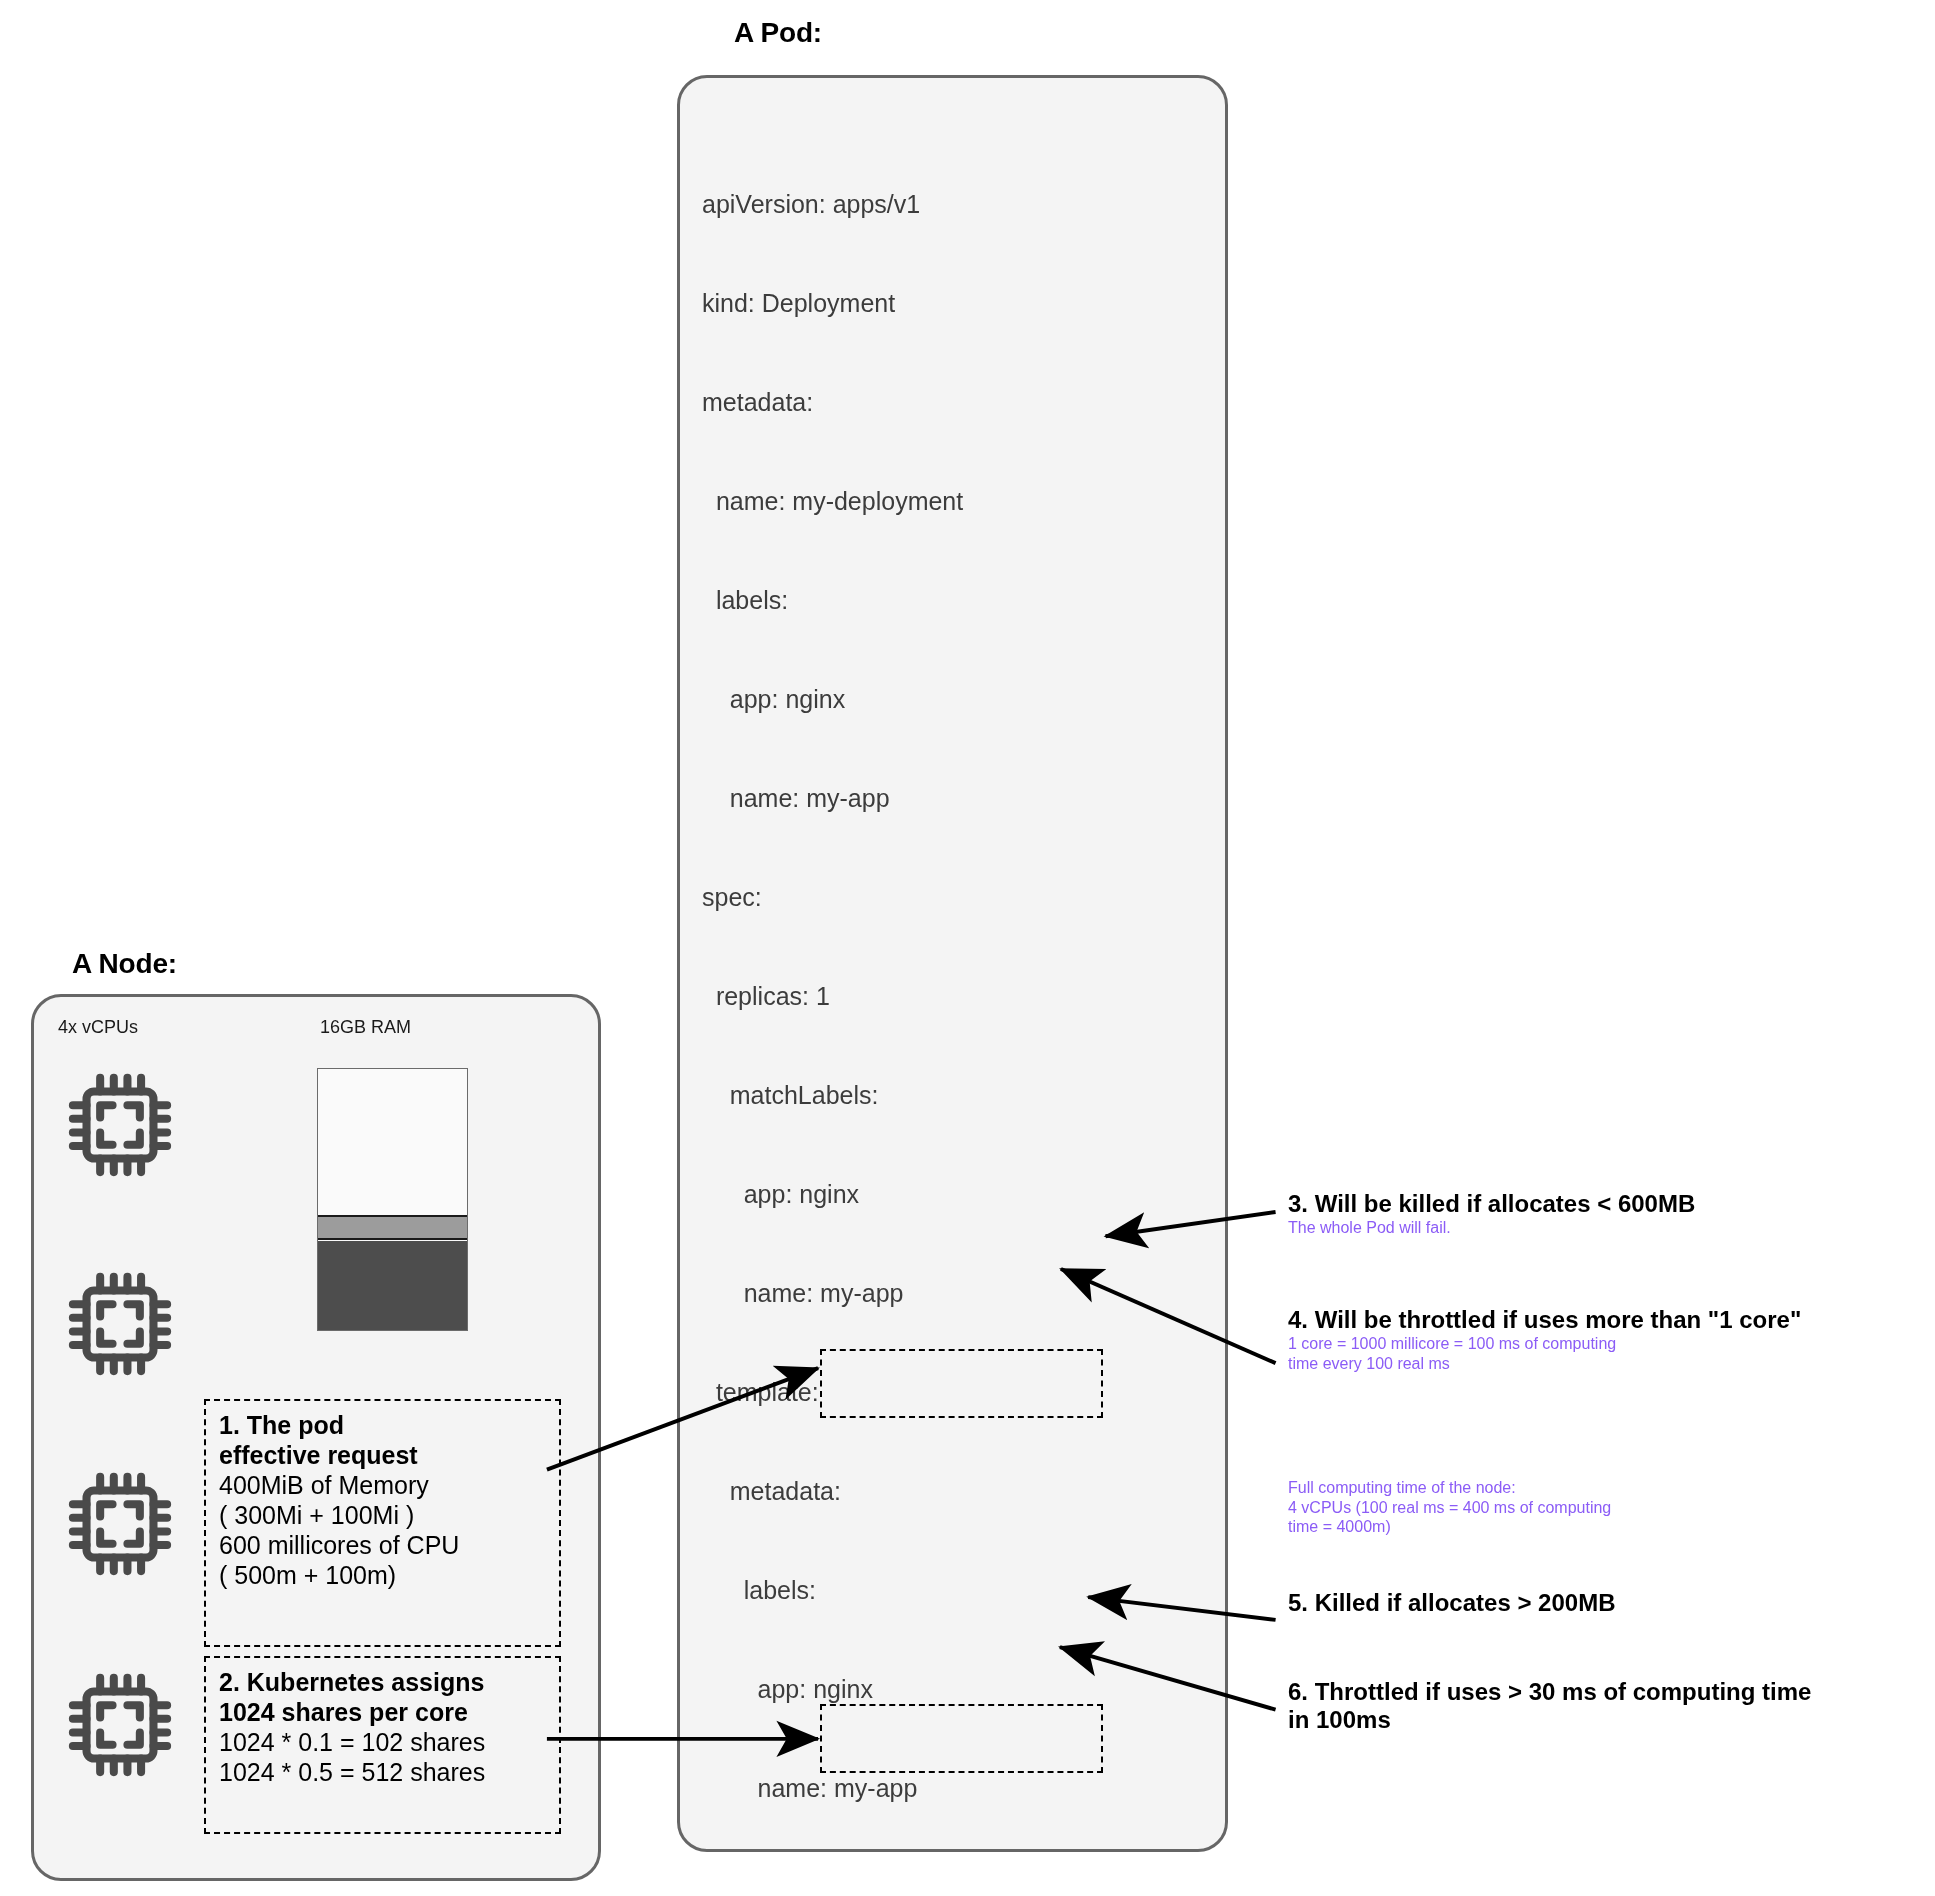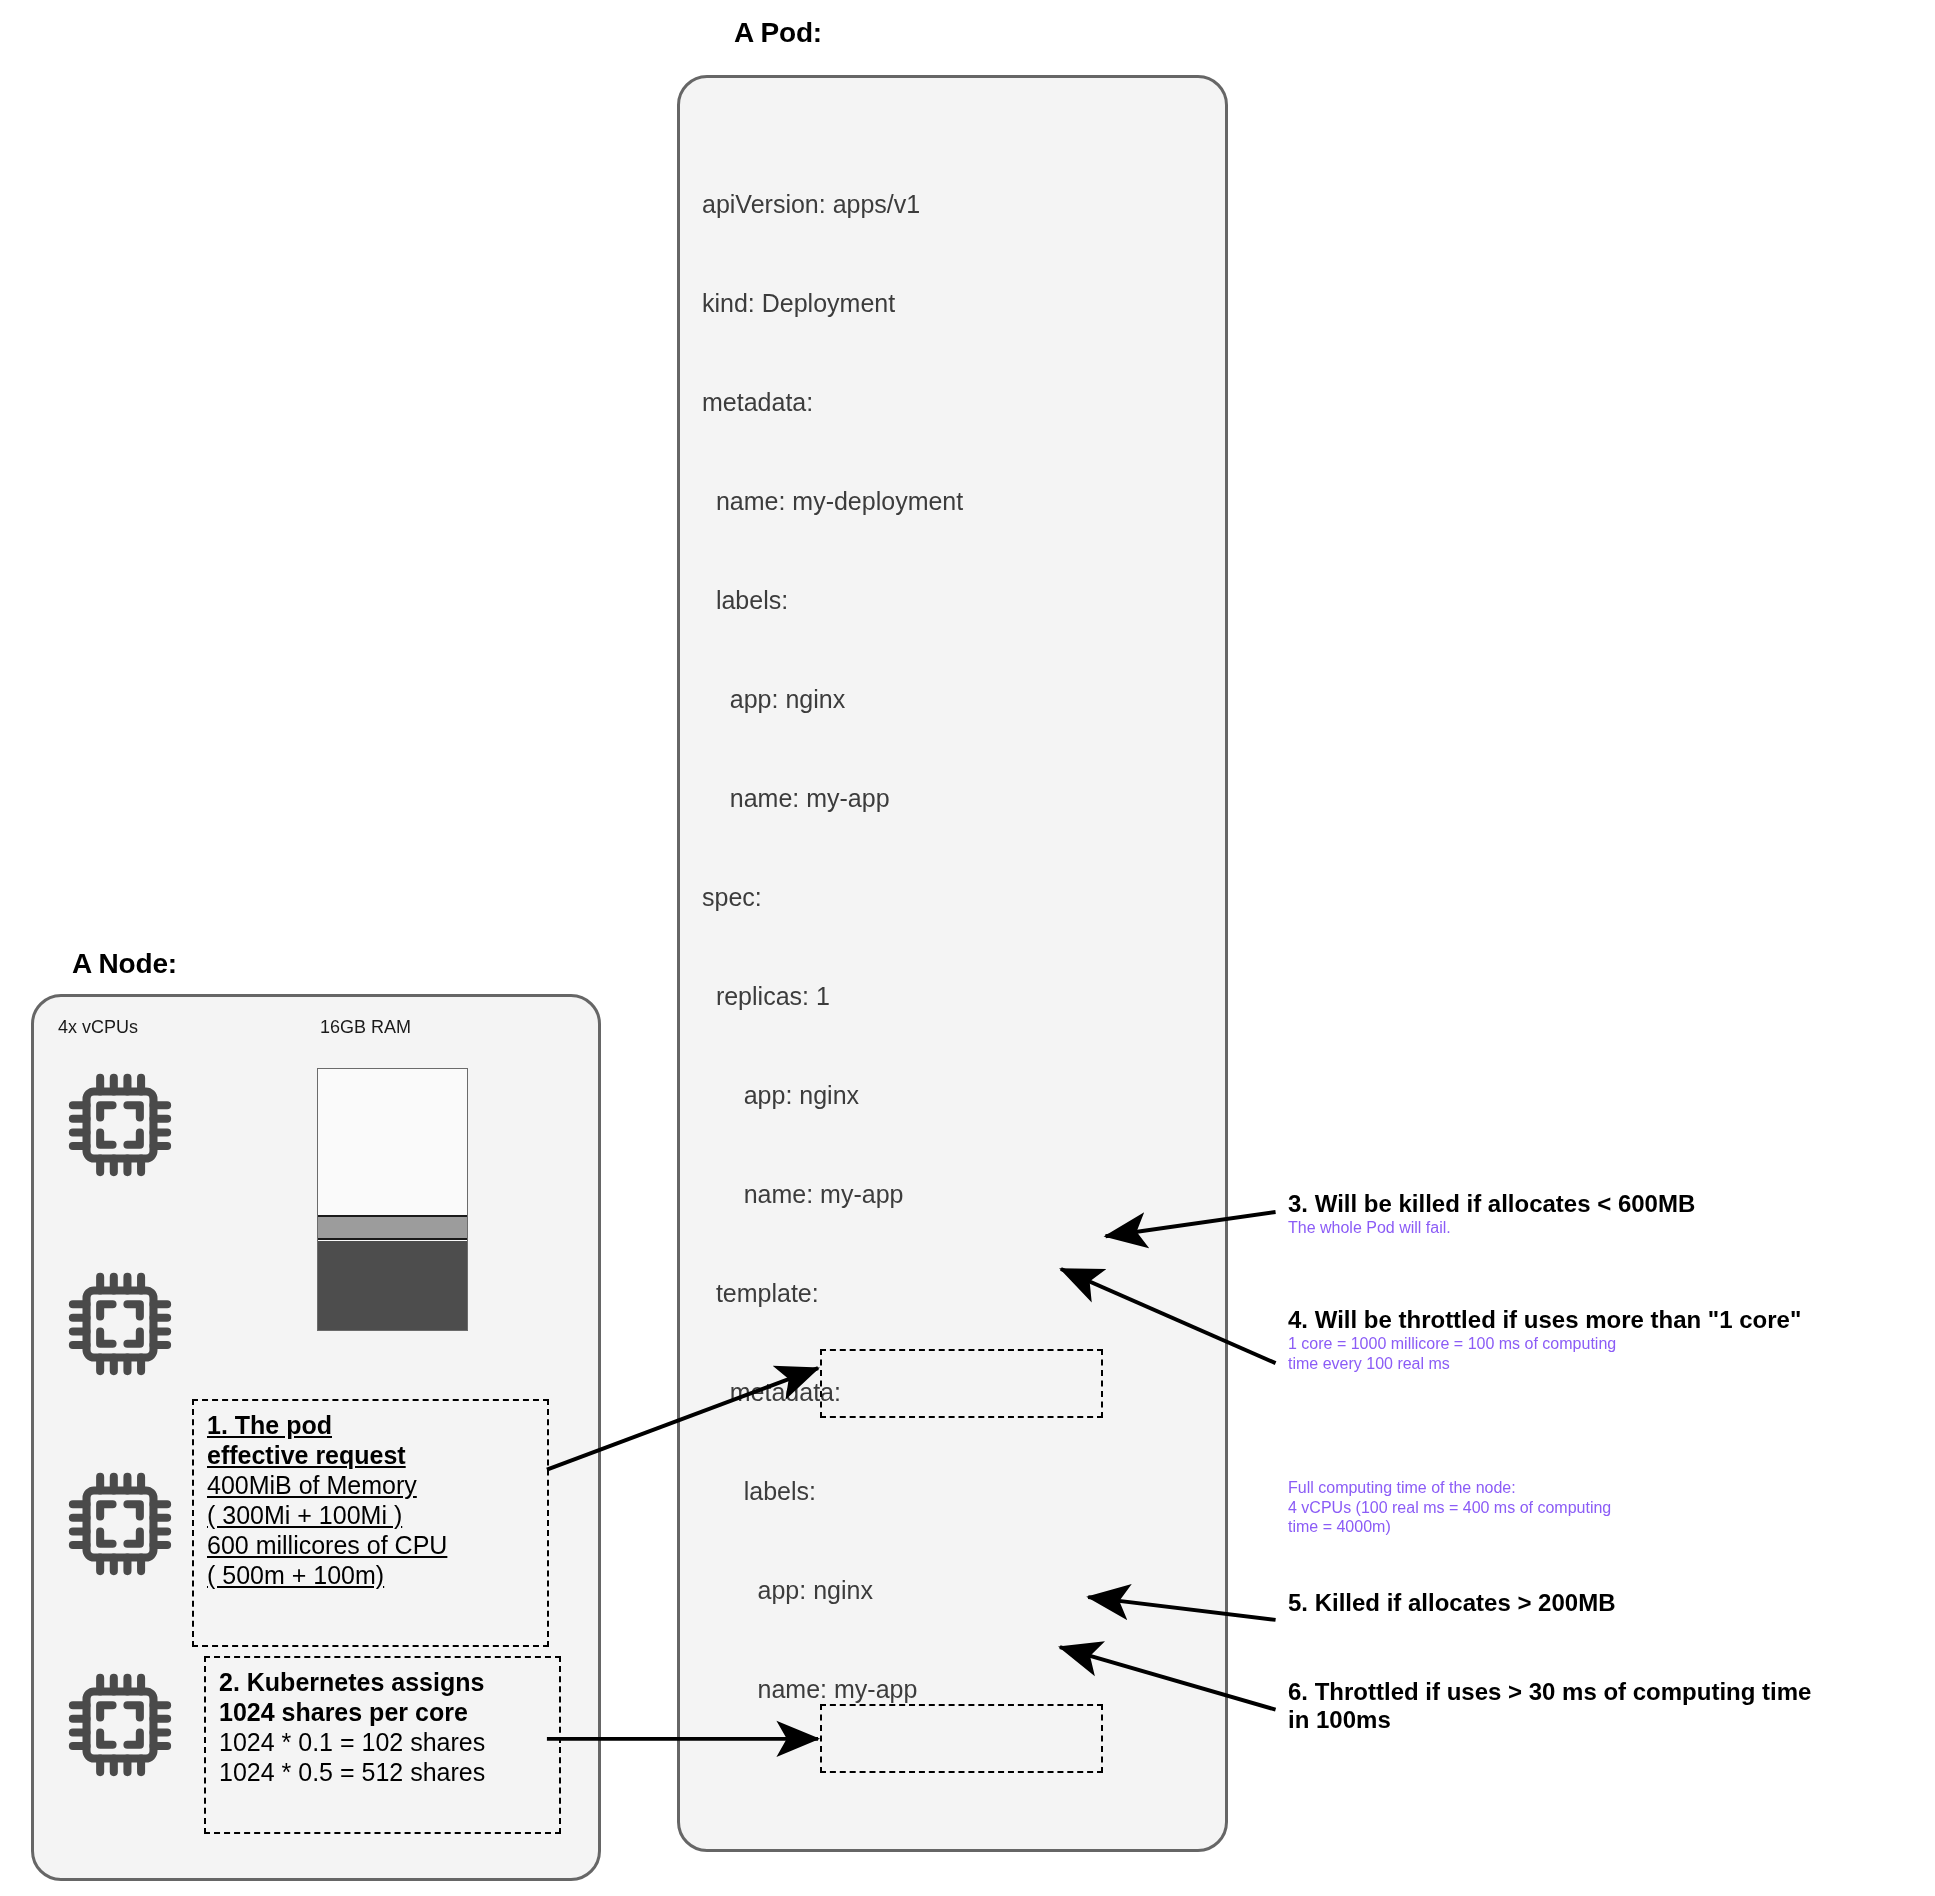--- a/index.html
+++ b/index.html
@@ -184,21 +184,21 @@
       <path d="M77 34 h11 M77 45 h11 M77 56 h11 M77 67 h11"></path>
     </g>
   </svg>
 </div>
 
 <div class="ram-bar abs" style="left:317px; top:1068px; width:151px; height:263px;">
   <div class="ram-seg-mid" style="top:146px; height:25px;"></div>
   <div class="ram-seg-bot" style="height:89px;"></div>
 </div>
 
-<div class="dashed-box abs" style="left:192px; top:1399px; width:357px; height:248px;text-decoration:underline;">
+<div class="dashed-box abs" style="left:204px; top:1399px; width:357px; height:248px;">
   <div class="ln b">1. The pod</div>
   <div class="ln b">effective request</div>
   <div class="ln">400MiB of Memory</div>
   <div class="ln">( 300Mi + 100Mi )</div>
   <div class="ln">600 millicores of CPU</div>
   <div class="ln">( 500m + 100m)</div>
 </div>
 
 <div class="dashed-box abs" style="left:204px; top:1656px; width:357px; height:178px;">
   <div class="ln b">2. Kubernetes assigns</div>
@@ -214,20 +214,21 @@
 <div class="yaml" style="left:702px; top:122px; width:506px;">
   <div>apiVersion: apps/v1</div>
   <div>kind: Deployment</div>
   <div>metadata:</div>
   <div>  name: my-deployment</div>
   <div>  labels:</div>
   <div>    app: nginx</div>
   <div>    name: my-app</div>
   <div>spec:</div>
   <div>  replicas: 1</div>
+  <div>    matchLabels:</div>
   <div>      app: nginx</div>
   <div>      name: my-app</div>
   <div>  template:</div>
   <div>    metadata:</div>
   <div>      labels:</div>
   <div>        app: nginx</div>
   <div>        name: my-app</div>
   
   
   

